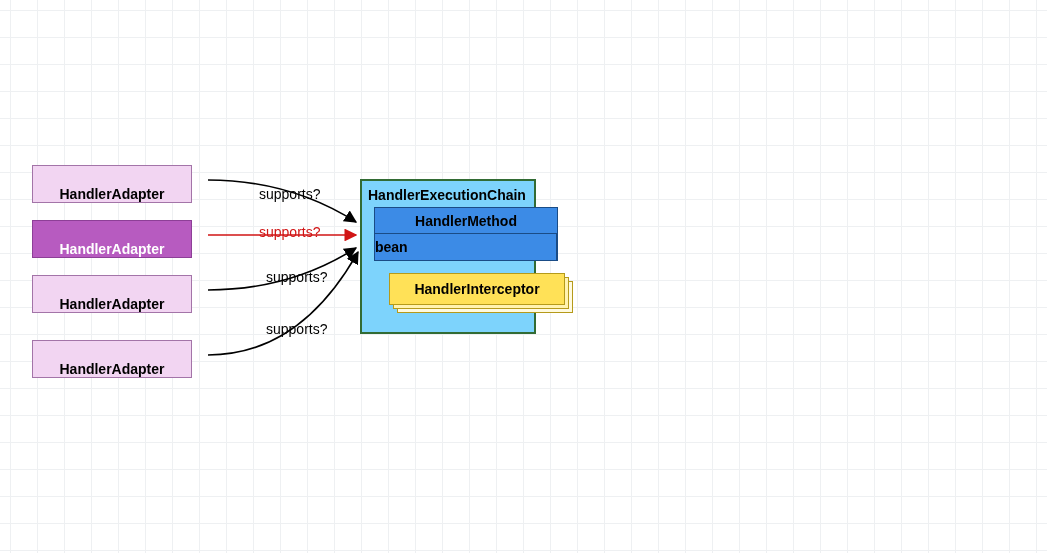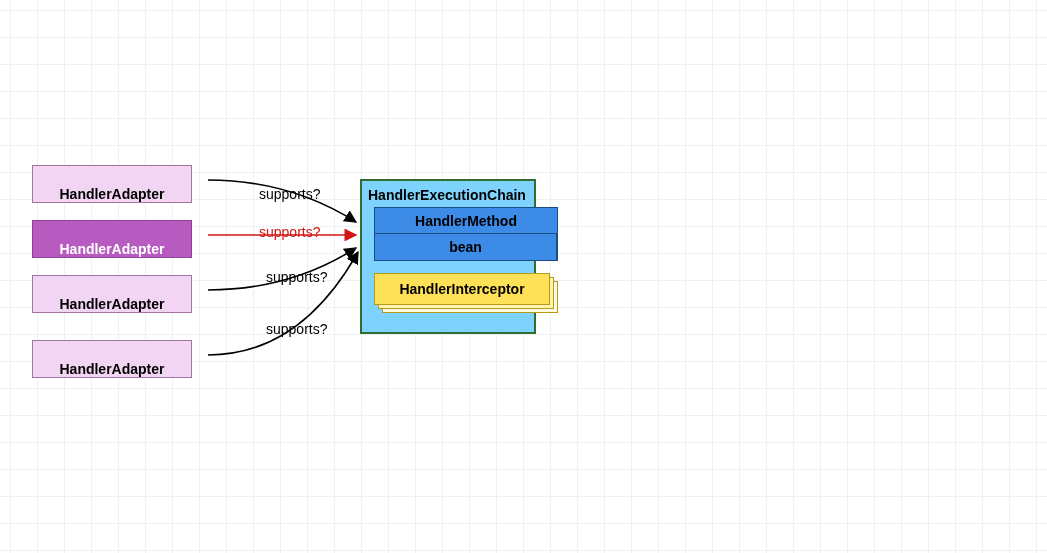--- a/index.html
+++ b/index.html
@@ -84,21 +84,20 @@
     line-height: 26px;
     border-bottom: 1.5px solid #1a4c86;
   }
   .hm-row { display: flex; height: 26px; }
   .hm-cell {
     flex: 1;
     background: #3c8be6;
     color: #000;
     font-weight: bold;
     font-size: 14px;
-    text-align: center;
     line-height: 26px;
   }
   .hm-cell:first-child { border-right: 1.5px solid #1a4c86; }
 
   .intc-stack {
     position: absolute;
     left: 12px;
     top: 92px;
     width: 184px;
     height: 40px;
@@ -108,20 +107,21 @@
     width: 176px;
     height: 32px;
     background: #ffe157;
     border: 1.5px solid #b59a1a;
     color: #000;
     font-weight: bold;
     font-size: 14px;
     display: flex;
     align-items: center;
     justify-content: center;
+    margin-left: 15px;
   }
   .intc.shadow2 { left: 8px; top: 8px; background:#fffae0;}
   .intc.shadow1 { left: 4px; top: 4px; background:#fff3b0;}
   .intc.main    { left: 0;   top: 0; }
 
   svg.arrows {
     position: absolute;
     inset: 0;
     pointer-events: none;
   }

